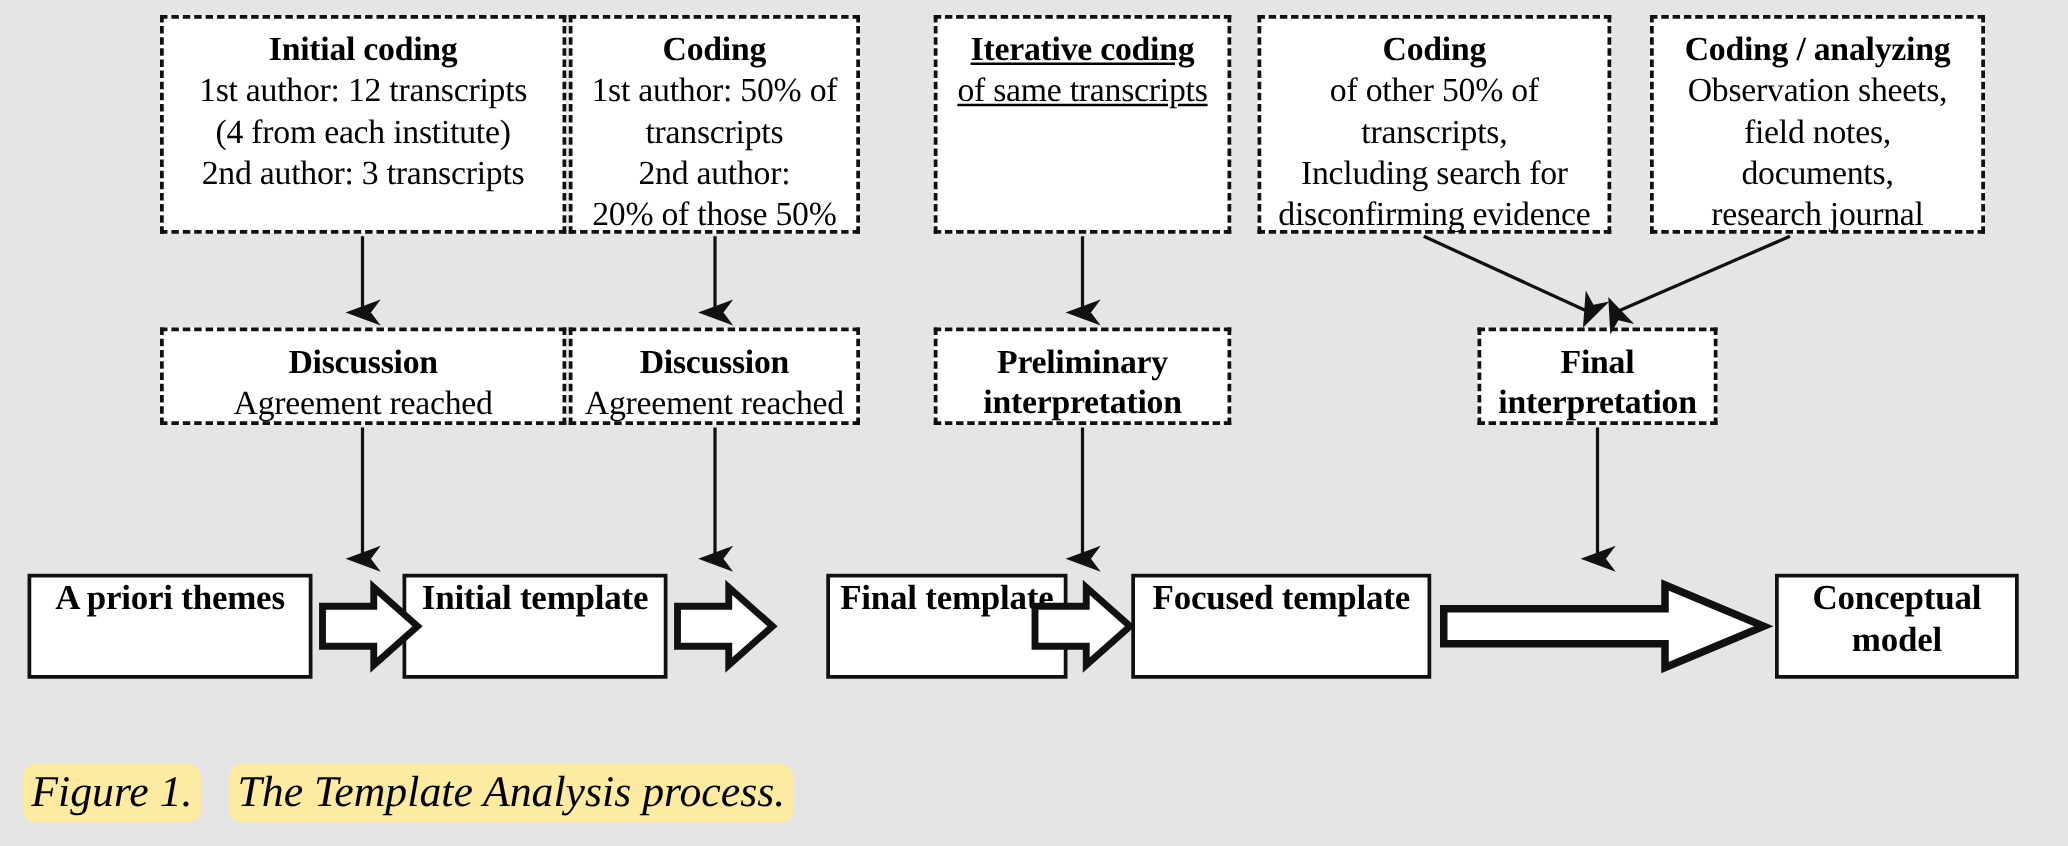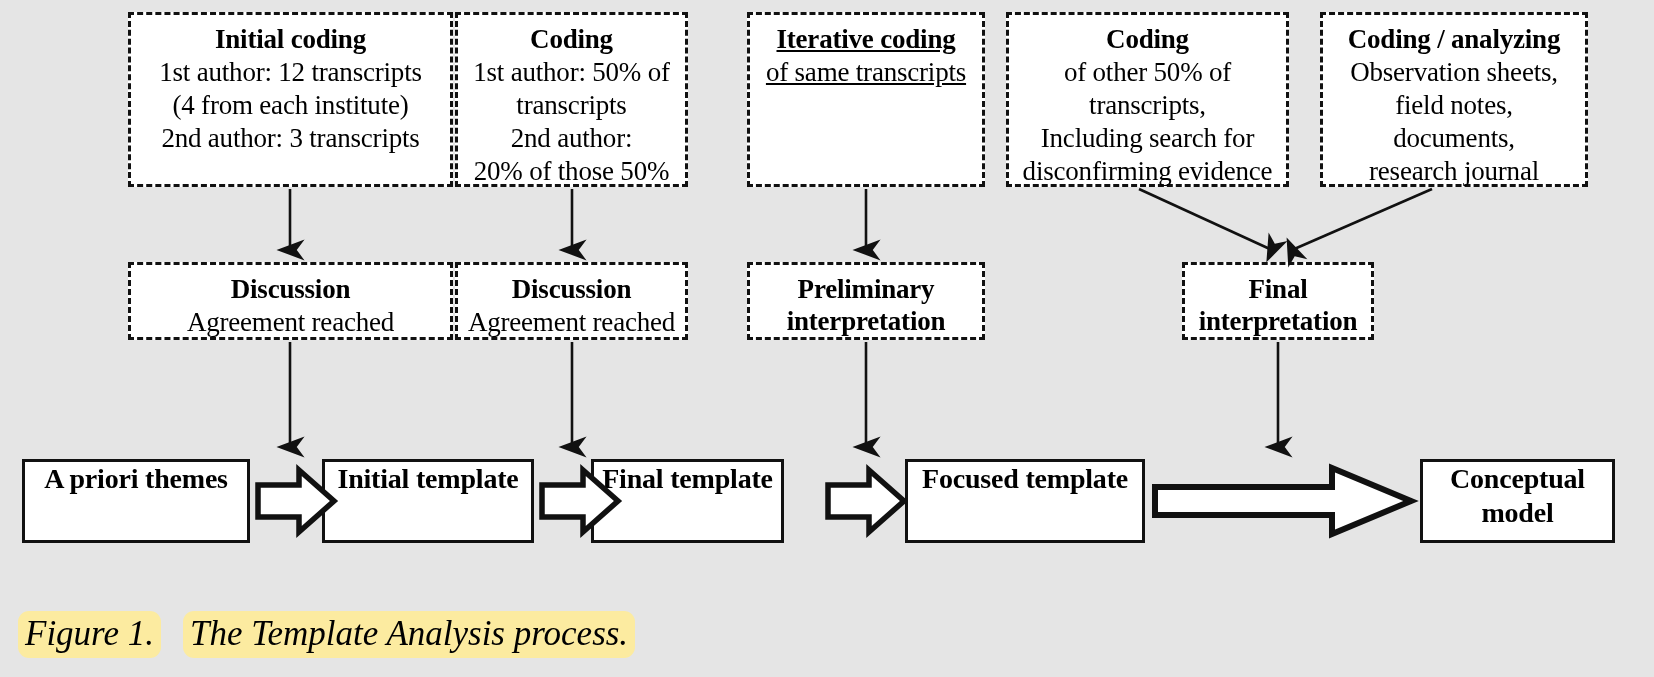--- a/index.html
+++ b/index.html
@@ -152,21 +152,21 @@
   </div>
 
   <div class="node solid" style="left:22px; top:459px; width:228px; height:84px;">
     <div class="title">A priori themes</div>
   </div>
 
   <div class="node solid" style="left:322px; top:459px; width:212px; height:84px;">
     <div class="title">Initial template</div>
   </div>
 
-  <div class="node solid" style="left:591px; top:459px; width:193px; height:84px;">
+  <div class="node solid" style="left:661px; top:459px; width:193px; height:84px;">
     <div class="title">Final template</div>
   </div>
 
   <div class="node solid" style="left:905px; top:459px; width:240px; height:84px;">
     <div class="title">Focused template</div>
   </div>
 
   <div class="node solid" style="left:1420px; top:459px; width:195px; height:84px;">
     <div class="title">Conceptual model</div>
   </div>

